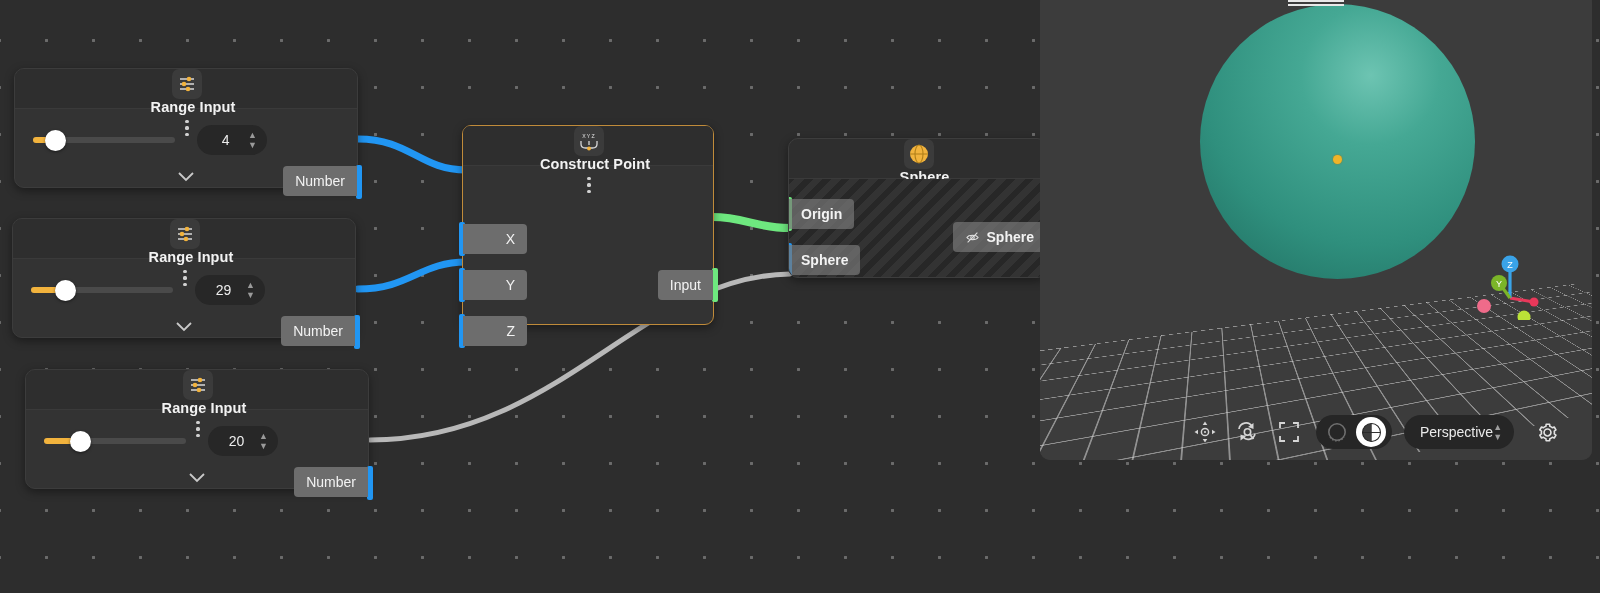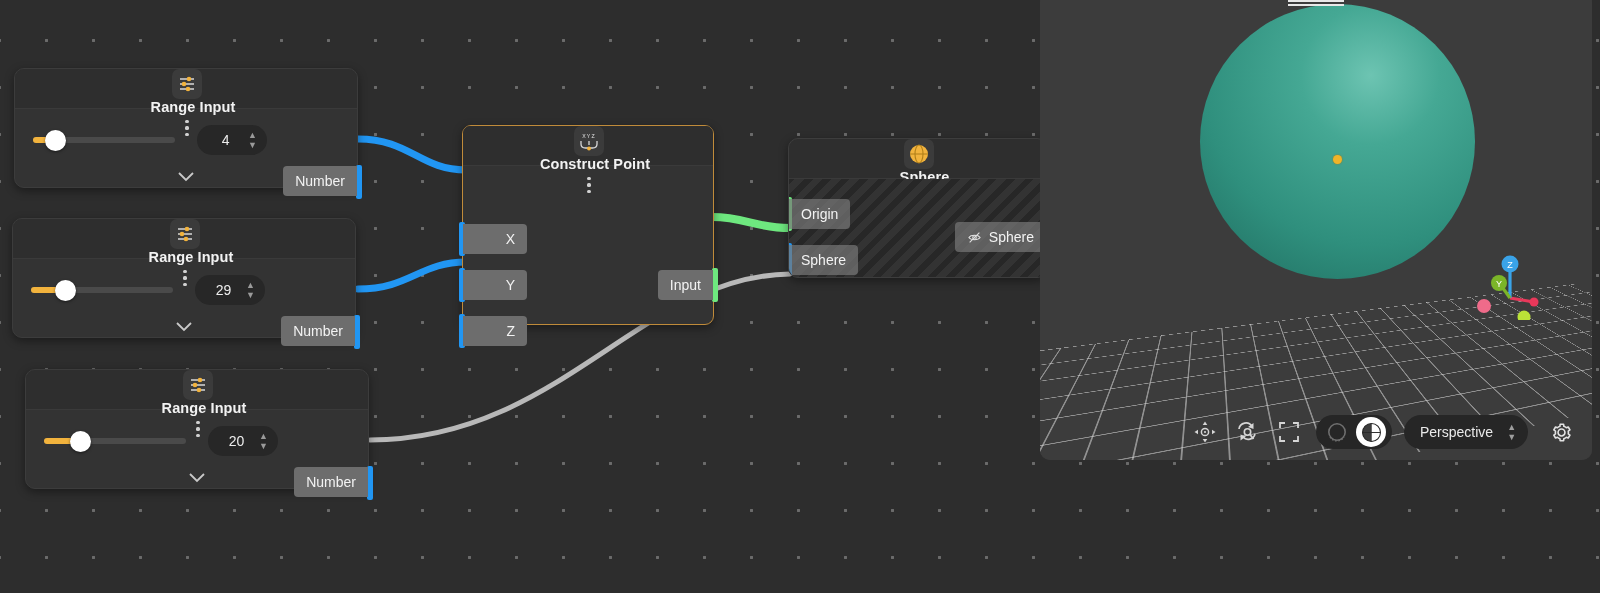--- a/index.html
+++ b/index.html
@@ -121,21 +121,21 @@
   #node-construct-point .node-head { background: #2e2e2e; border-radius: 7px 7px 0 0; }
 
   
   #node-sphere { border: 1px solid #3d3d3d; overflow: hidden; }
   #node-sphere .node-head { background: #2e2e2e; }
   #node-sphere .node-body {
     background-color: #2f2f2f;
     background-image: repeating-linear-gradient(
       -45deg, #272727 0 6px, #333333 6px 13px);
   }
-  #node-sphere .port-chip { background: rgba(120,120,120,.70); }
+  #node-sphere .port-chip { background: rgba(120,120,120,.70); font-weight: bold; }
 
   
   #viewport-panel {
     position: absolute; left: 1040px; top: -8px;
     width: 552px; height: 468px;
     background: #3b3b3b;
     border-radius: 10px;
     overflow: hidden;
   }
   #viewport-drag-handle {
@@ -182,21 +182,21 @@
     color: #d6d6d6;
   }
   .pill-group {
     display: flex; align-items: center; gap: 4px;
     background: #262626; border-radius: 17px; height: 34px; padding: 0 6px;
     flex: none;
   }
   .shade-btn { width: 30px; height: 30px; display: flex; align-items: center; justify-content: center; }
   .shade-btn.active { background: #ffffff; border-radius: 50%; }
   .select-pill {
-    display: flex; align-items: center; gap: 14px;
+    display: flex; align-items: center; 
     background: #262626; border-radius: 17px; height: 34px;
     padding: 0 12px 0 16px; flex: none;
   }
   .select-pill .lbl { color: #eaeaea; font-size: 14px; white-space: nowrap; }
   .select-pill .caret { display: flex; flex-direction: column; gap: 3px; color: #9e9e9e; font-size: 9px; line-height: 7px; }
 </style>
 </head>
 <body>
 
 <div id="graph-canvas">

